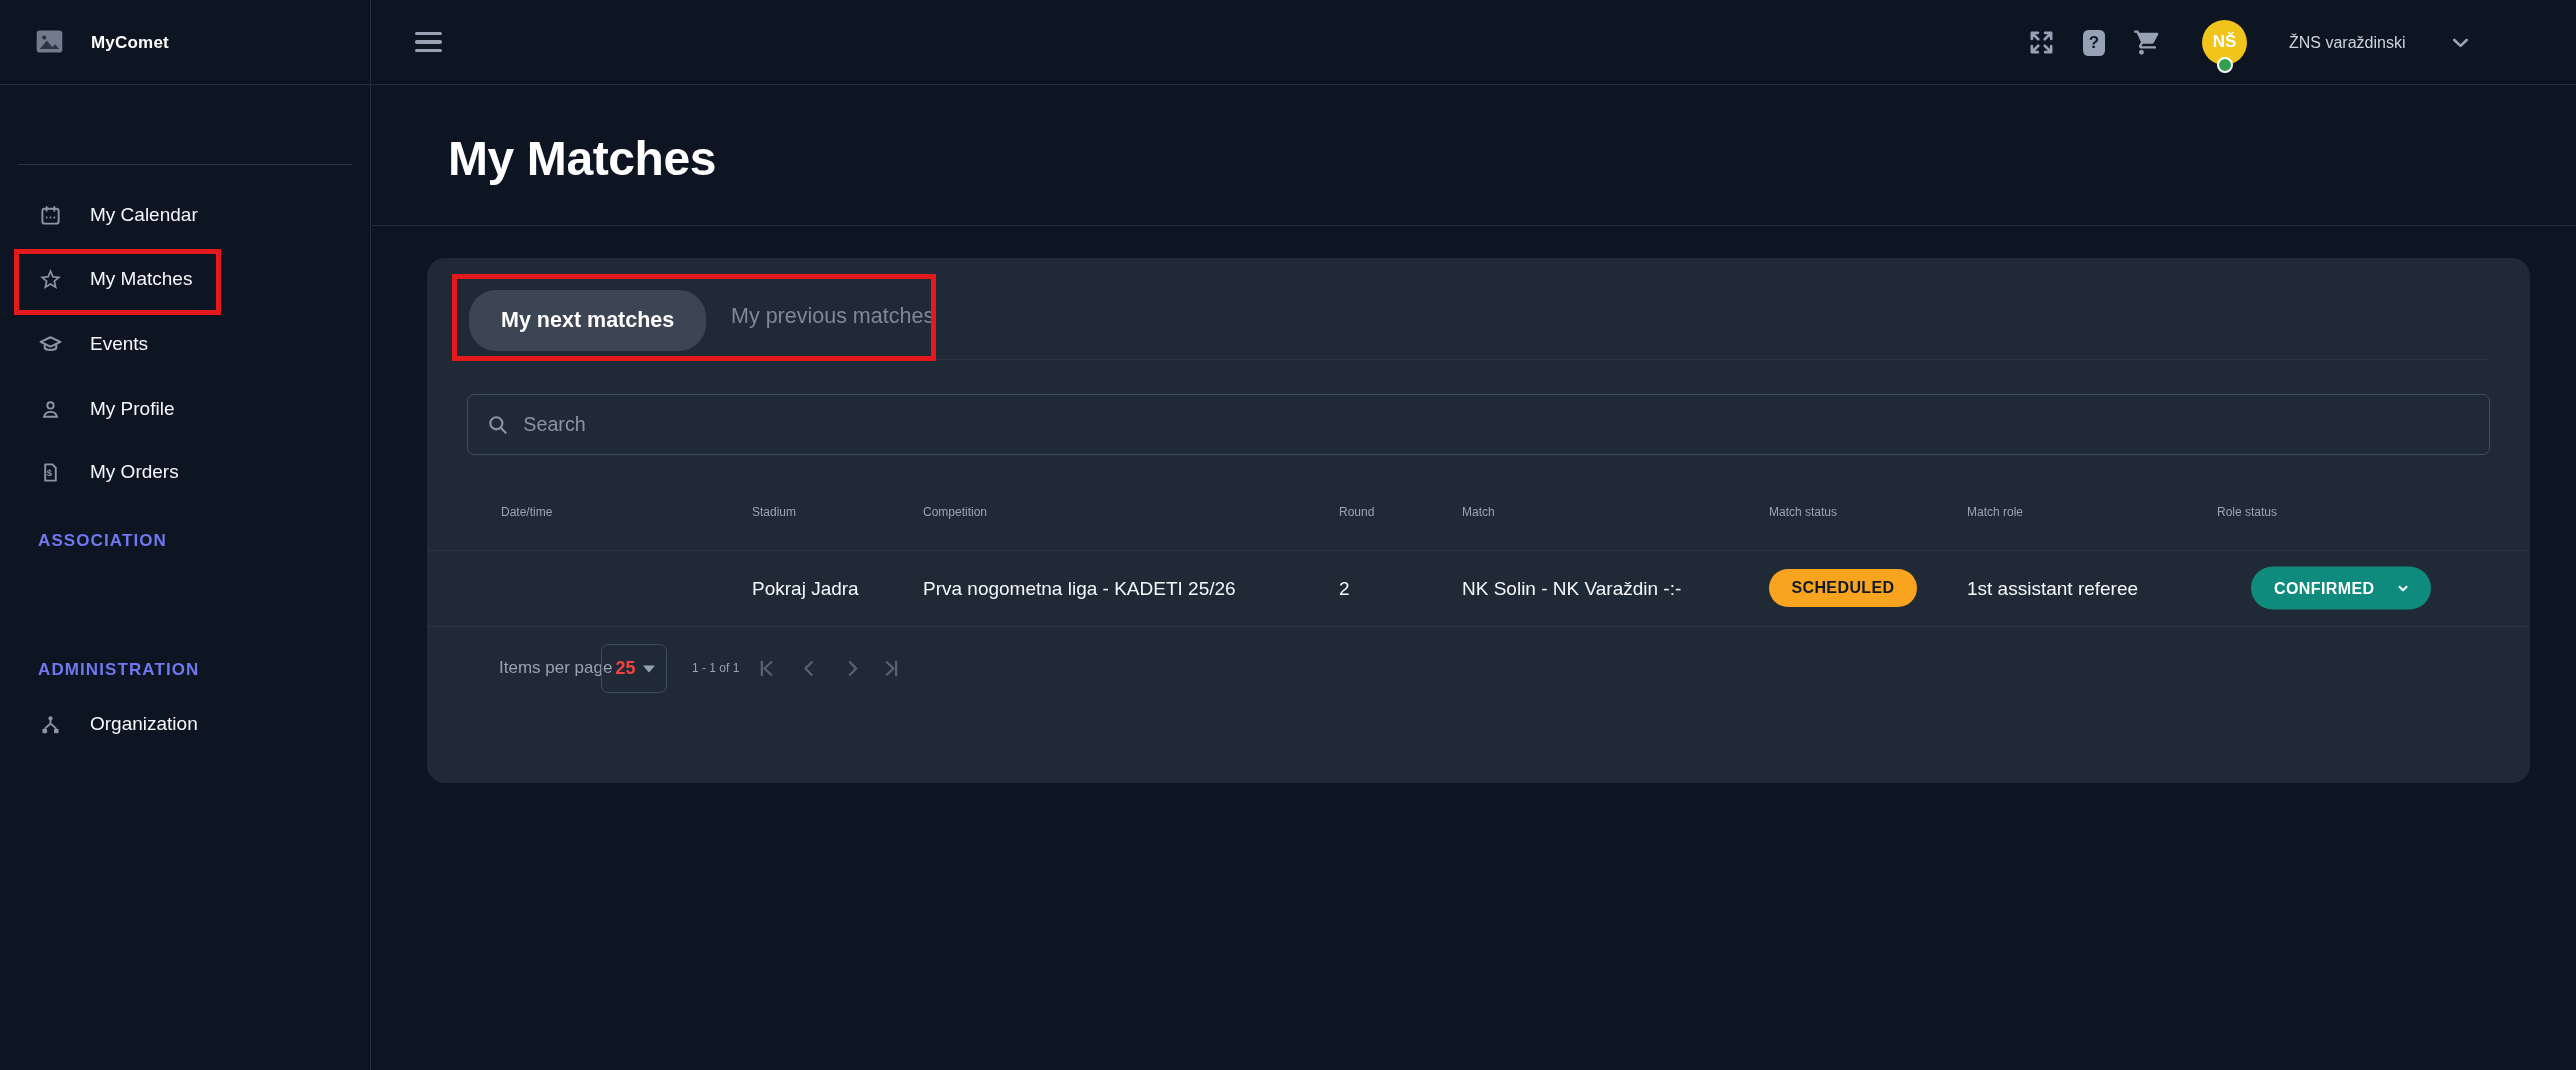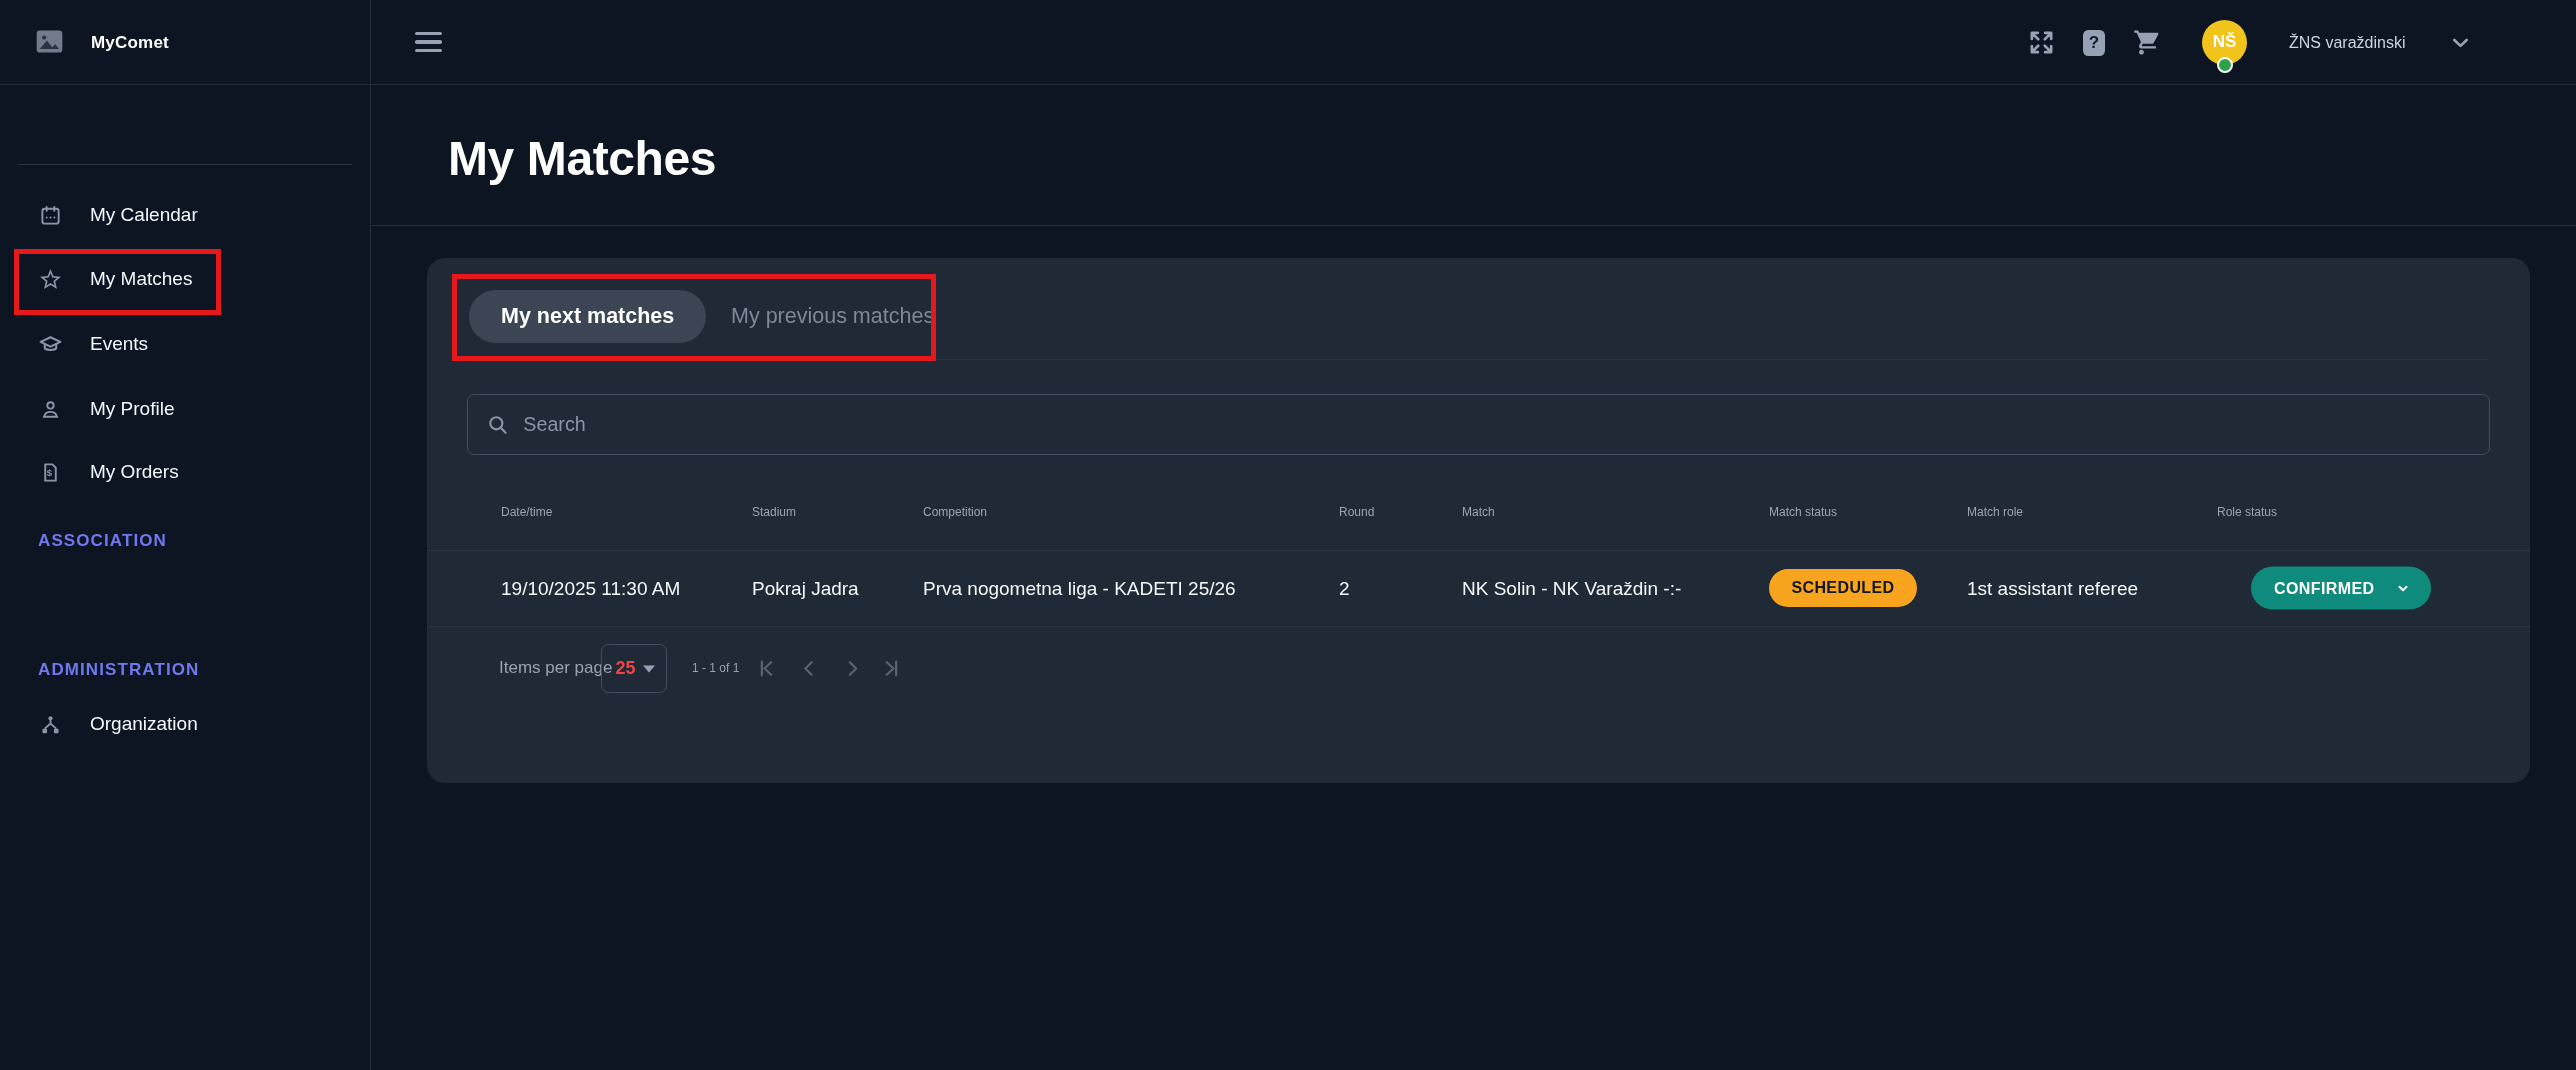--- a/index.html
+++ b/index.html
@@ -52,21 +52,21 @@
   
   .annotation{position:absolute;border:5.4px solid var(--annotation-red);background:transparent;z-index:10;pointer-events:none;}
   .ann-1{left:14.3px;top:249px;width:207px;height:66px;}
   .ann-2{left:452px;top:274px;width:484px;height:87px;}
 
   
   .page-title{position:absolute;left:448px;top:131px;color:#fff;font-size:48px;font-weight:800;letter-spacing:-0.4px;}
   .header-divider{position:absolute;left:372px;top:225px;width:2204px;height:0.9px;background:var(--line);}
   .panel{position:absolute;left:427px;top:258px;width:2103px;height:525px;background:var(--panel-bg);border-radius:18px;}
 
-  .tab-active{position:absolute;left:42px;top:32px;height:53px;padding:17px 32px;border-radius:27px;background:var(--pill-bg);border:none;color:#fff;font-size:21.5px;font-weight:600;display:flex;align-items:center;cursor:pointer;font-family:inherit;}
+  .tab-active{position:absolute;left:42px;top:32px;height:61px;padding:17px 32px;border-radius:27px;background:var(--pill-bg);border:none;color:#fff;font-size:21.5px;font-weight:600;display:flex;align-items:center;cursor:pointer;font-family:inherit;}
   .tab-inactive{position:absolute;left:286px;top:32px;height:53px;background:none;border:none;color:#7e8899;font-size:21.5px;font-weight:500;display:flex;align-items:center;padding:0 18px;cursor:pointer;font-family:inherit;}
   .tabs-border{position:absolute;left:42px;top:101px;width:2019px;height:0.9px;background:var(--line-soft);}
 
   .search-box{position:absolute;left:40px;top:136px;width:2023px;height:61px;border:0.9px solid var(--border-input);border-radius:7.2px;display:flex;align-items:center;padding-left:18px;}
   .search-box input{flex:1;margin-left:14.3px;background:transparent;border:none;outline:none;color:#e8edf5;font-size:19.7px;font-family:inherit;}
   .search-box input::placeholder{color:var(--muted);}
 
   .thead{position:absolute;left:0;top:215px;width:2103px;height:78px;border-bottom:0.9px solid var(--line-soft);}
   .thead span{position:absolute;top:0;height:78px;line-height:78px;color:var(--head-muted);font-size:12px;font-weight:400;}
   .trow{position:absolute;left:0;top:292px;width:2103px;height:77px;border-bottom:0.9px solid var(--line-soft);cursor:pointer;}
@@ -245,21 +245,20 @@
       <span class="c2">Stadium</span>
       <span class="c3">Competition</span>
       <span class="c4">Round</span>
       <span class="c5">Match</span>
       <span class="c6">Match status</span>
       <span class="c7">Match role</span>
       <span class="c8">Role status</span>
     </div>
 
     <div class="trow">
-      <span class="cell c1">19/10/2025 11:30 AM</span>
       <span class="cell c2">Pokraj Jadra</span>
       <span class="cell c3">Prva nogometna liga - KADETI 25/26</span>
       <span class="cell c4">2</span>
       <span class="cell c5">NK Solin - NK Varaždin -:-</span>
       <span class="badge-scheduled">SCHEDULED</span>
       <span class="cell c7">1st assistant referee</span>
       <button class="badge-confirmed">
         <span>CONFIRMED</span>
         <span>
           <svg width="16" height="16" viewBox="0 0 18 18" fill="none" stroke="#ffffff" stroke-width="2.2" stroke-linecap="round" stroke-linejoin="round">

